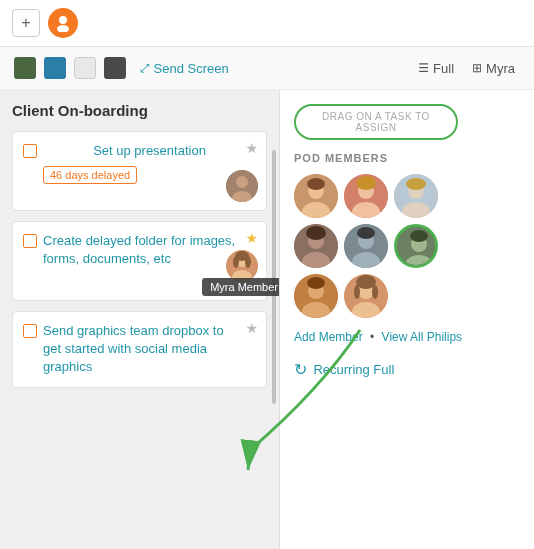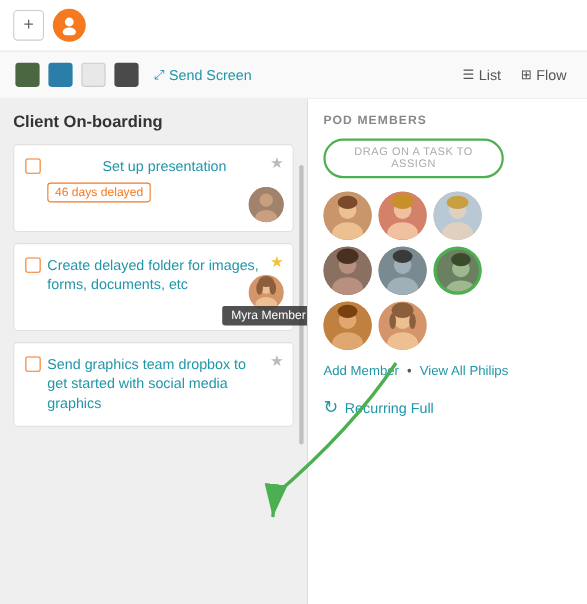--- a/index.html
+++ b/index.html
@@ -30,25 +30,25 @@
   <div style="width:22px;height:22px;border-radius:3px;background:#2a7ea8;cursor:pointer;"></div>
   <div style="width:22px;height:22px;border-radius:3px;background:#e8e8e8;border:1px solid #ccc;cursor:pointer;"></div>
   <div style="width:22px;height:22px;border-radius:3px;background:#4a4a4a;cursor:pointer;"></div>
   <div style="display:flex;align-items:center;gap:4px;color:#2196a8;font-size:13px;cursor:pointer;margin-left:6px;">
     <span style="font-size:12px;">⤢</span>
     <span>Send Screen</span>
   </div>
   <div style="margin-left:auto;display:flex;align-items:center;gap:8px;">
     <div style="display:flex;align-items:center;gap:4px;color:#555;font-size:13px;cursor:pointer;padding:2px 5px;border-radius:3px;">
       <span style="font-size:12px;">☰</span>
-      <span>List</span>
+      <span>Full</span>
     </div>
     <div style="display:flex;align-items:center;gap:4px;color:#555;font-size:13px;cursor:pointer;padding:2px 5px;border-radius:3px;">
       <span style="font-size:12px;">⊞</span>
-      <span>Flow</span>
+      <span>Myra</span>
     </div>
   </div>
 </div>
 
 <div style="display:flex;height:calc(549px - 88px);position:relative;">
 
   <div style="width:280px;background:#efefef;border-right:1px solid #ddd;overflow-y:auto;padding:12px;position:relative;">
     <div style="font-size:15px;font-weight:600;color:#333;margin-bottom:12px;">Client On-boarding</div>
 
     <div style="background:#fff;border:1px solid #e0e0e0;border-radius:4px;padding:10px;margin-bottom:10px;position:relative;min-height:80px;">
@@ -95,23 +95,23 @@
         <div style="width:14px;height:14px;border:1px solid #f47920;border-radius:2px;margin-top:2px;flex-shrink:0;background:transparent;cursor:pointer;"></div>
         <span style="color:#2196a8;font-size:13px;line-height:1.4;flex:1;padding-right:18px;">Send graphics team dropbox to get started with social media graphics</span>
       </div>
       <span style="color:#bbb;font-size:14px;cursor:pointer;position:absolute;top:8px;right:8px;">★</span>
     </div>
 
     <div style="position:absolute;right:3px;top:60px;width:4px;height:55%;background:#c0c0c0;border-radius:2px;"></div>
   </div>
 
   <div style="flex:1;background:#fff;padding:14px;position:relative;">
+    <div style="border:2px solid #4caf50;border-radius:20px;padding:5px 12px;font-size:10px;color:#aaa;text-transform:uppercase;letter-spacing:0.5px;text-align:center;margin-bottom:12px;width:164px;">DRAG ON A TASK TO ASSIGN</div>
+
     <div style="font-size:11px;font-weight:700;color:#888;letter-spacing:1px;text-transform:uppercase;margin-bottom:10px;">POD MEMBERS</div>
-
-    <div style="border:2px solid #4caf50;border-radius:20px;padding:5px 12px;font-size:10px;color:#aaa;text-transform:uppercase;letter-spacing:0.5px;text-align:center;margin-bottom:12px;width:164px;">DRAG ON A TASK TO ASSIGN</div>
 
     <div style="display:grid;grid-template-columns:repeat(3,44px);gap:6px;margin-bottom:12px;">
 
       <div style="width:44px;height:44px;border-radius:50%;overflow:hidden;cursor:pointer;background:#c9956a;">
         <svg viewBox="0 0 44 44" width="44" height="44">
           <circle cx="22" cy="22" r="22" fill="#c9956a"></circle>
           <circle cx="22" cy="17" r="8" fill="#ecc090"></circle>
           <ellipse cx="22" cy="38" rx="14" ry="10" fill="#ecc090"></ellipse>
           <ellipse cx="22" cy="10" rx="9" ry="6" fill="#7b4a2a"></ellipse>
         </svg>

